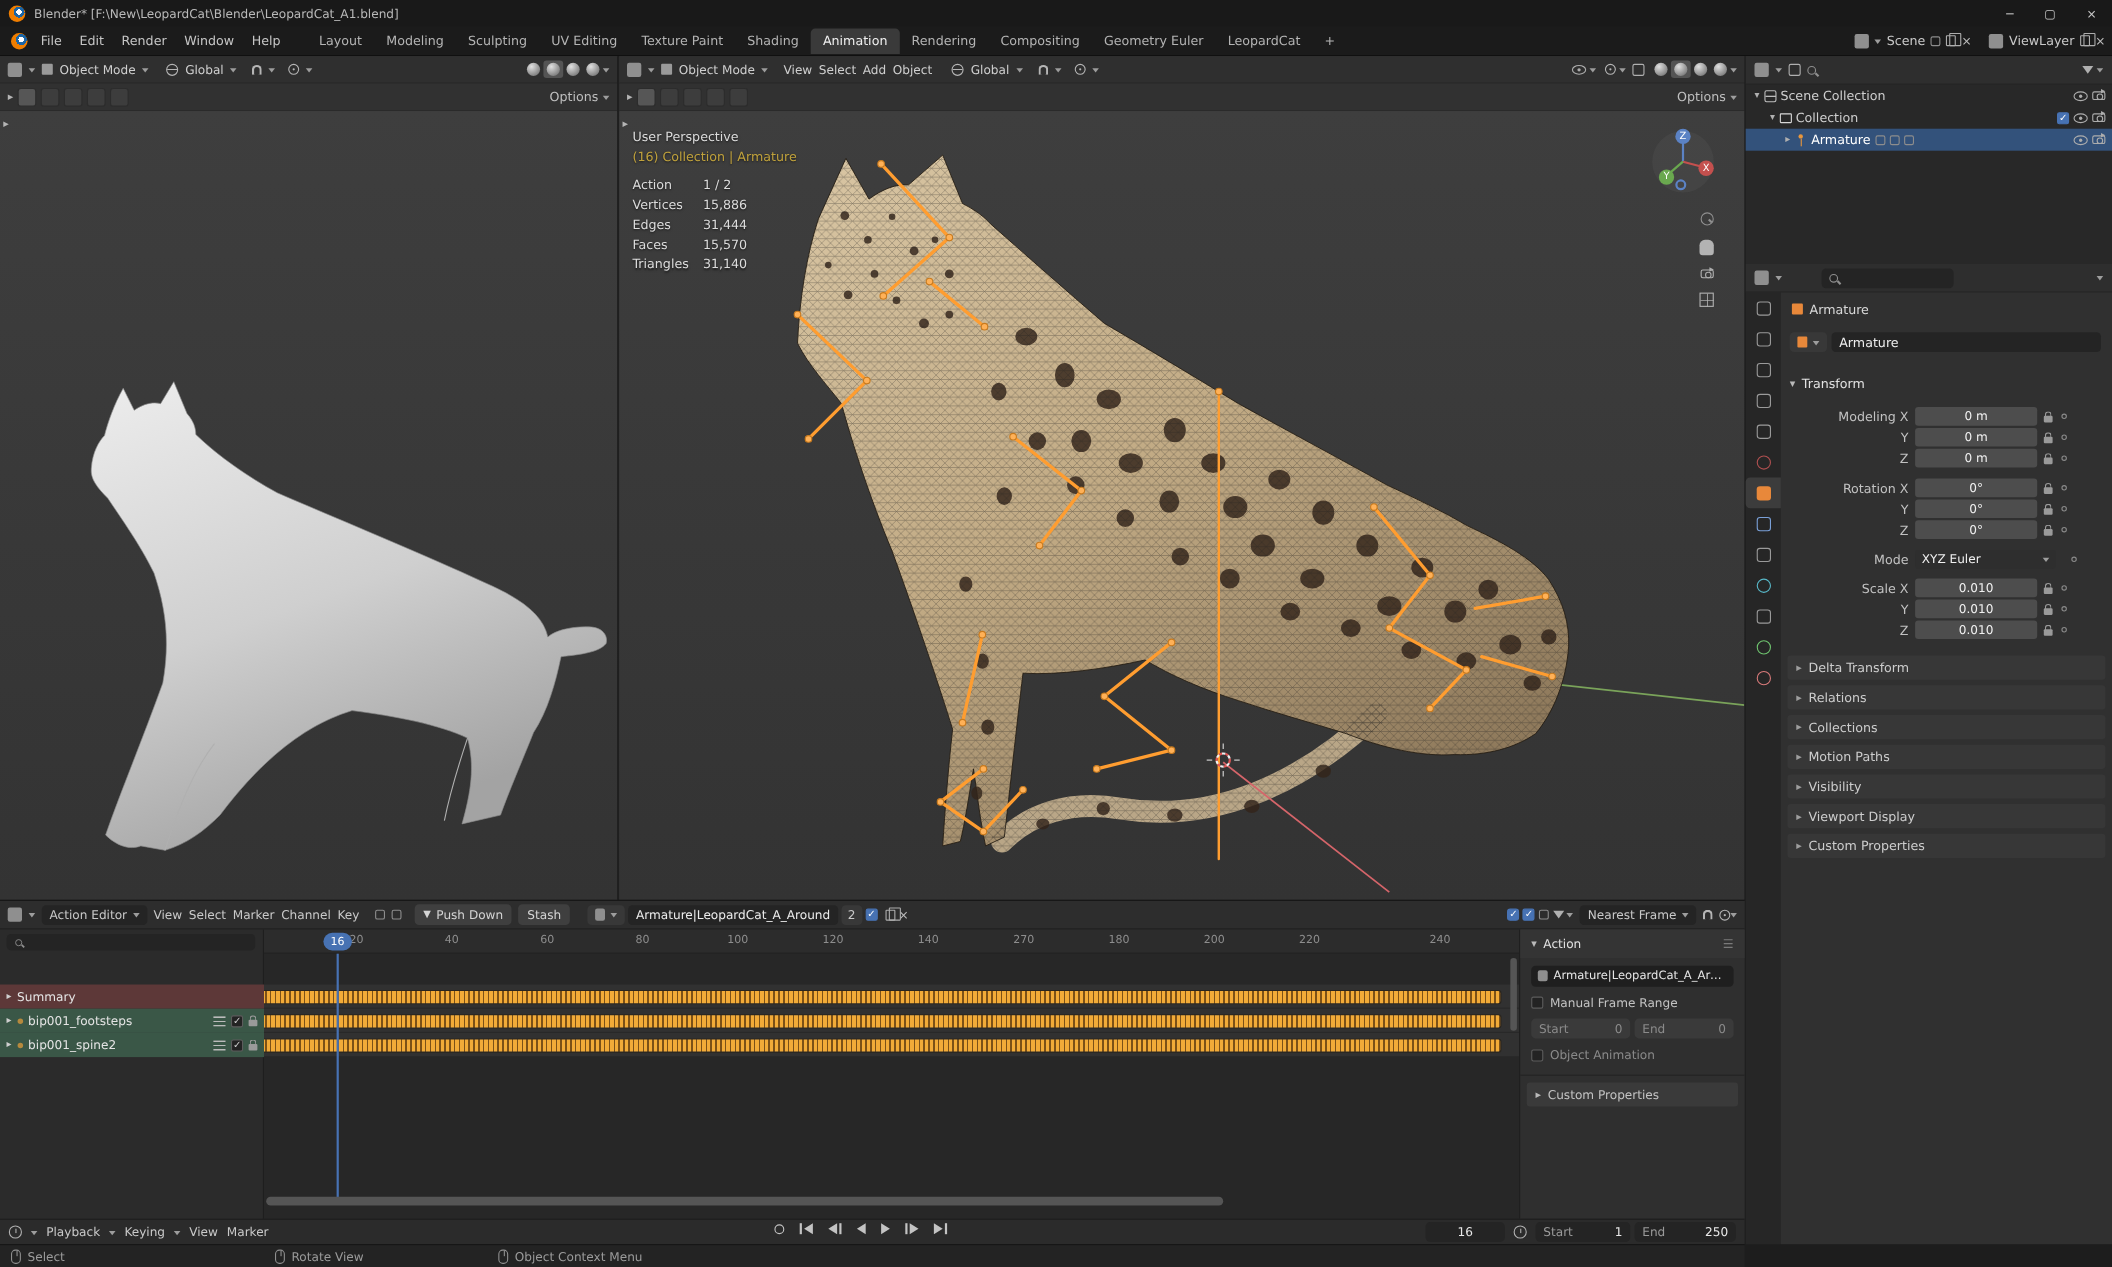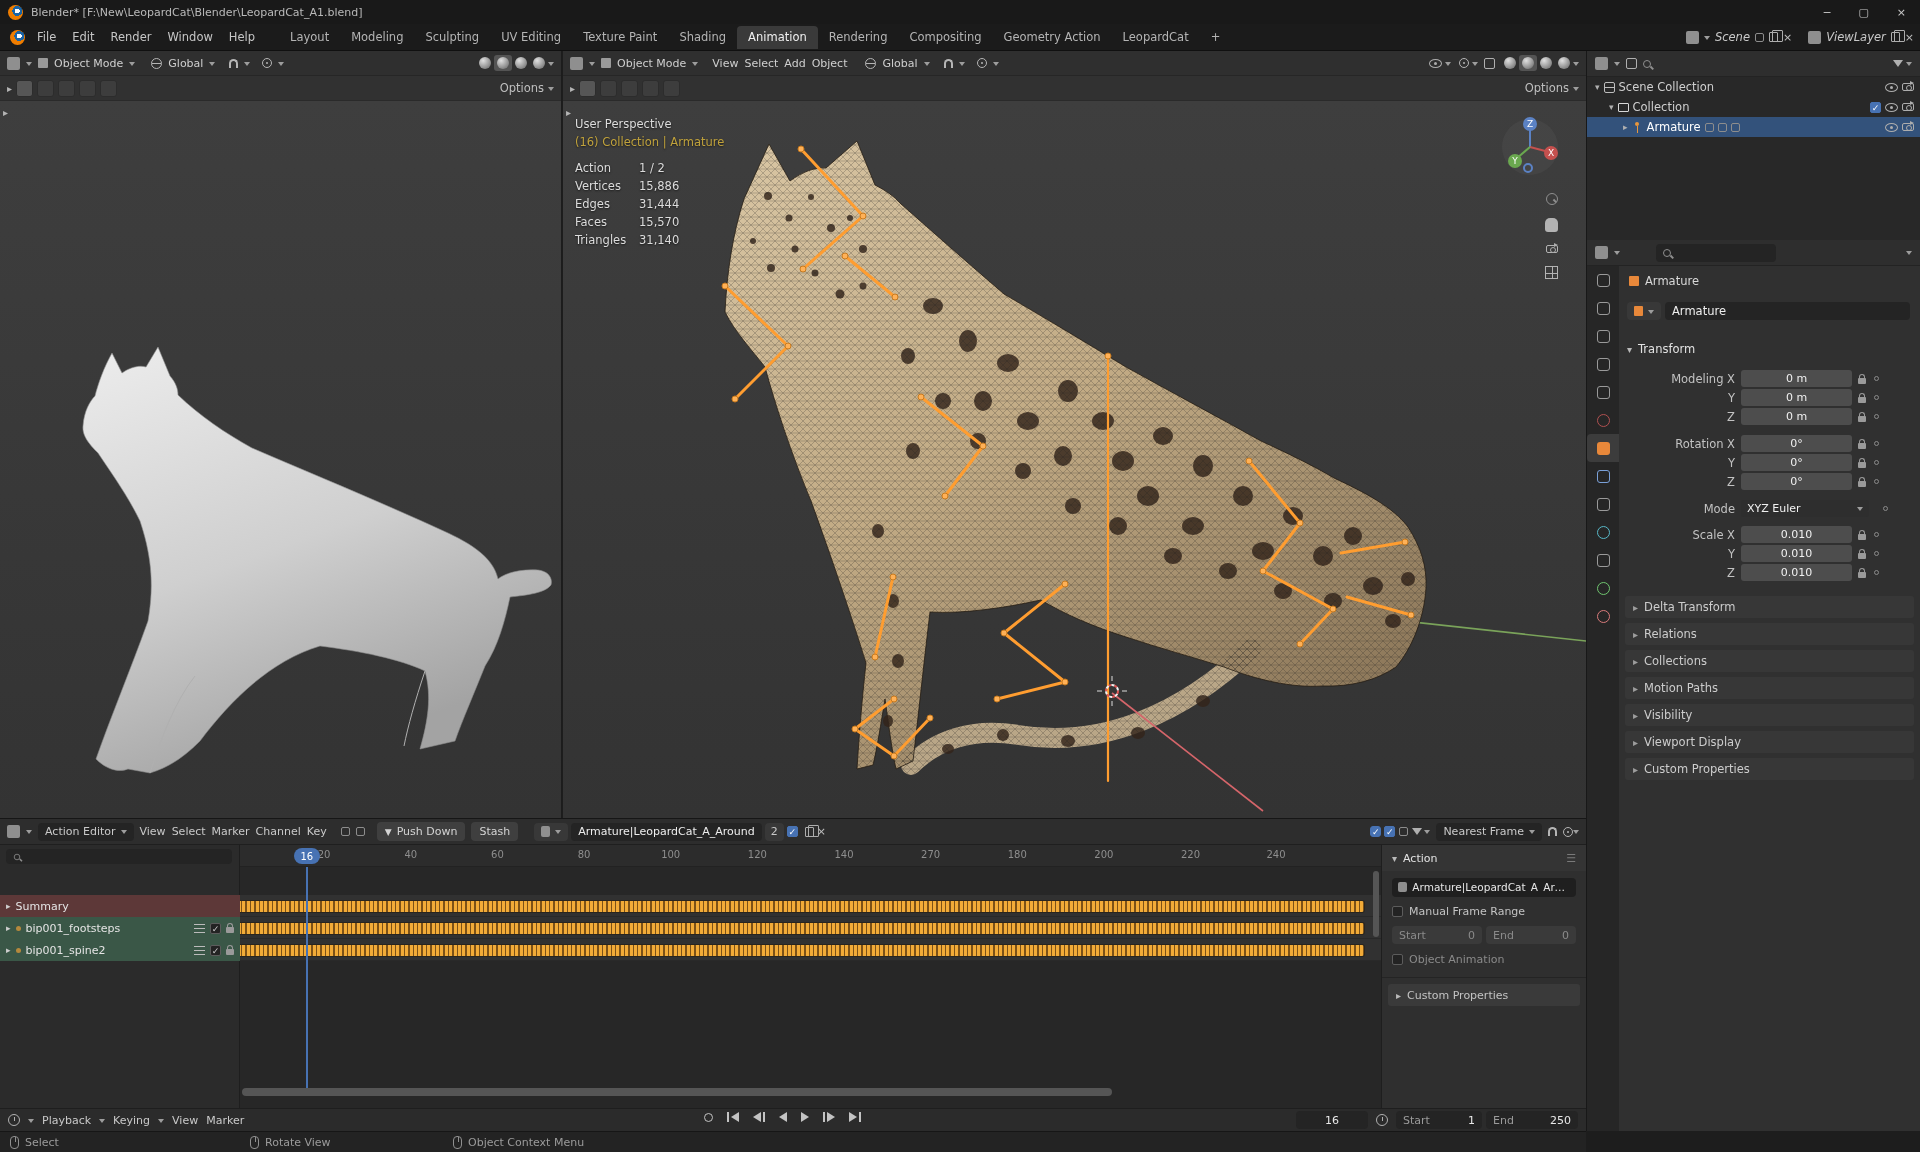--- a/index.html
+++ b/index.html
@@ -156,25 +156,25 @@
     <div id="ws-tabs" class="row" style="margin-left:16px;">
         <span class="ws-tab">Layout</span>
         <span class="ws-tab">Modeling</span>
         <span class="ws-tab">Sculpting</span>
         <span class="ws-tab">UV Editing</span>
         <span class="ws-tab">Texture Paint</span>
         <span class="ws-tab">Shading</span>
         <span class="ws-tab active">Animation</span>
         <span class="ws-tab">Rendering</span>
         <span class="ws-tab">Compositing</span>
-        <span class="ws-tab">Geometry Action</span>
+        <span class="ws-tab">Geometry Euler</span>
         <span class="ws-tab">LeopardCat</span>
         <span class="ws-tab">+</span>
       </div>
-    <div style="margin-left:auto;font-style:italic;" class="row">
+    <div style="margin-left:auto;" class="row">
       <div class="row" style="gap:5px; margin-right:16px;">
         <div class="ed-ic"></div>
           <div class="cv"></div>
         <span>Scene</span>
         <div class="mini-ic"></div>
         <div class="ic-copy"></div>
         <span class="x-glyph">×</span>
       </div>
       <div class="row" style="gap:5px;">
         <div class="ed-ic" style="background:#8f8f8f;"></div>
@@ -837,21 +837,21 @@
           <span class="ruler-num" style="left: 170.78px;">40</span>
           <span class="ruler-num" style="left: 257.42px;">60</span>
           <span class="ruler-num" style="left: 344.06px;">80</span>
           <span class="ruler-num" style="left: 430.7px;">100</span>
           <span class="ruler-num" style="left: 517.34px;">120</span>
           <span class="ruler-num" style="left: 603.98px;">140</span>
           <span class="ruler-num" style="left: 690.62px;">270</span>
           <span class="ruler-num" style="left: 777.26px;">180</span>
           <span class="ruler-num" style="left: 863.9px;">200</span>
           <span class="ruler-num" style="left: 950.54px;">220</span>
-          <span class="ruler-num" style="left: 1036px;">240</span>
+          <span class="ruler-num" style="left: 1069px;">240</span>
         </div>
       <div id="kf-rows">
           <div class="kf-row-bg" style="top: 50px;"></div>
           <div class="kf-band" style="top: 56px; left: -2.5px; width: 1126.32px;"></div>
           <div class="kf-row-bg" style="top: 72px;"></div>
           <div class="kf-band" style="top: 78px; left: -2.5px; width: 1126.32px;"></div>
           <div class="kf-row-bg" style="top: 94px;"></div>
           <div class="kf-band" style="top: 100px; left: -2.5px; width: 1126.32px;"></div>
         </div>
       <div id="playhead-line" style="left: 65.812px; height: 224px;"></div>

